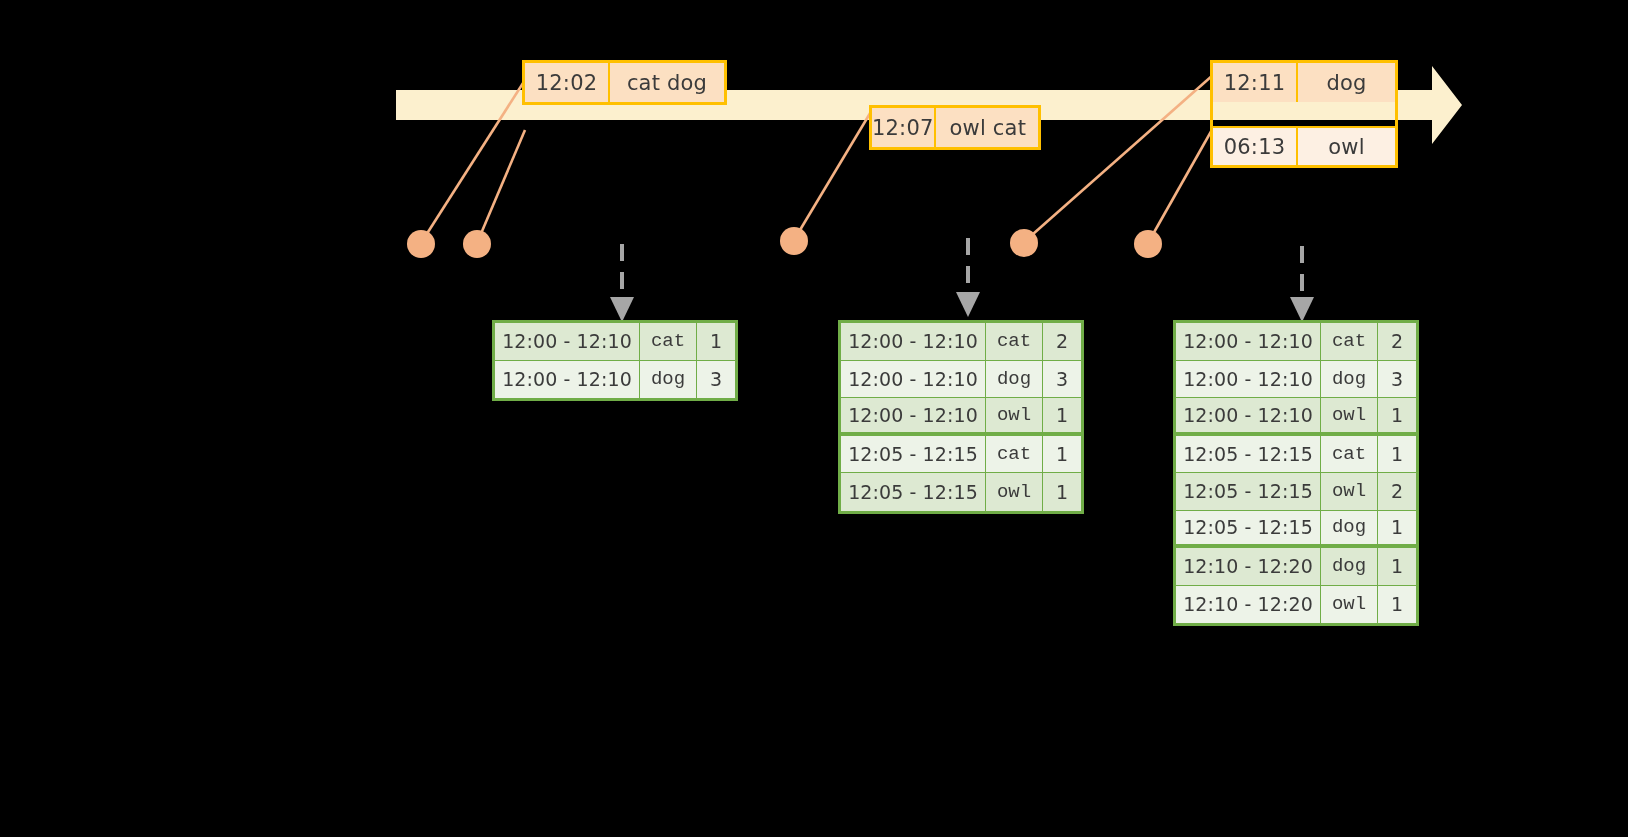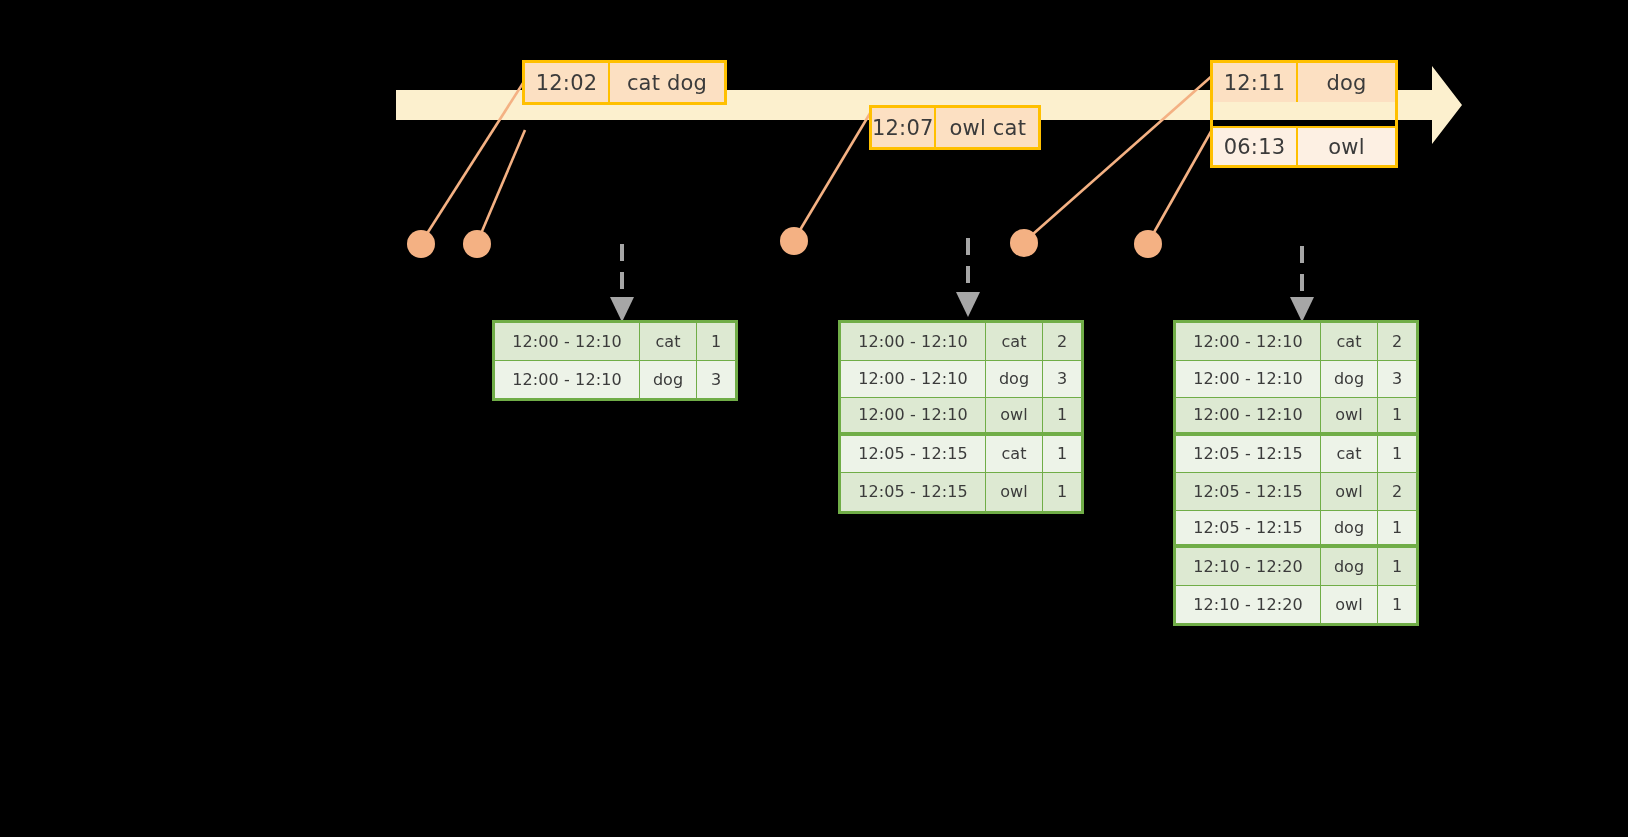--- a/index.html
+++ b/index.html
@@ -68,32 +68,33 @@
     border-bottom: 1.5px solid #70AD47;
   }
   .tbl-row:last-child { border-bottom: none; }
   .tbl-row.group-end { border-bottom: 4px solid #70AD47; }
   .tbl-row.shade-dark { background: #DDE9D2; }
   .tbl-row.shade-light { background: #EDF3E8; }
   .cell {
     display: flex;
     align-items: center;
     justify-content: center;
-    font-size: 16px;
+    font-size: 19px;
     color: #3b3b3b;
     white-space: nowrap;
   }
   .cell-window {
     width: 145px;
     border-right: 1.5px solid #70AD47;
     letter-spacing: .1px;
   }
   .cell-key {
     width: 57px;
     border-right: 1.5px solid #70AD47;
+    font-family: Liberation Mono, monospace;
   }
   .cell-count { width: 38px; }
 </style>
 </head>
 <body>
 
 <div id="canvas">
 
   <svg class="overlay" viewBox="0 0 1628 837">
 

